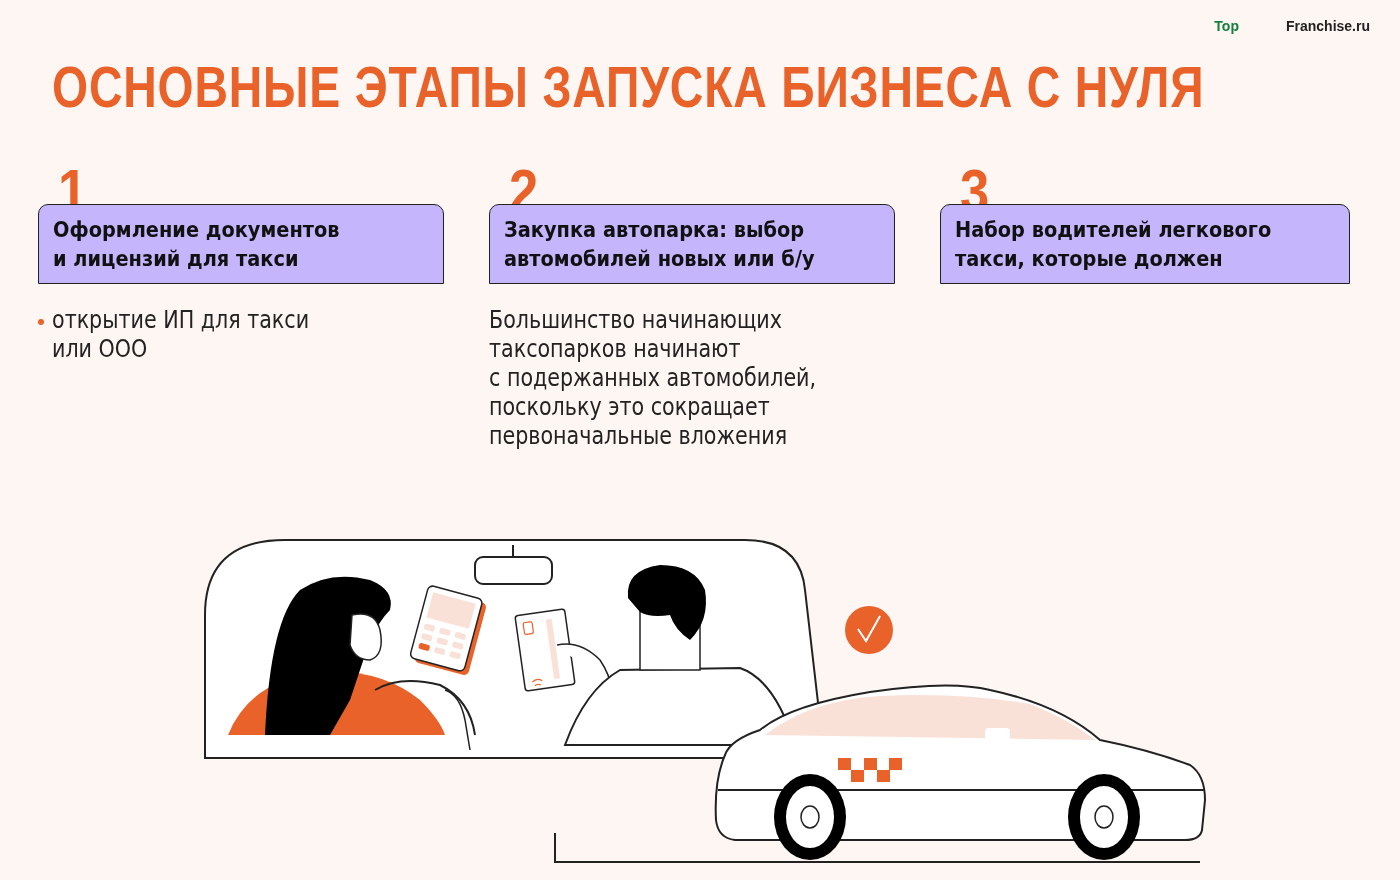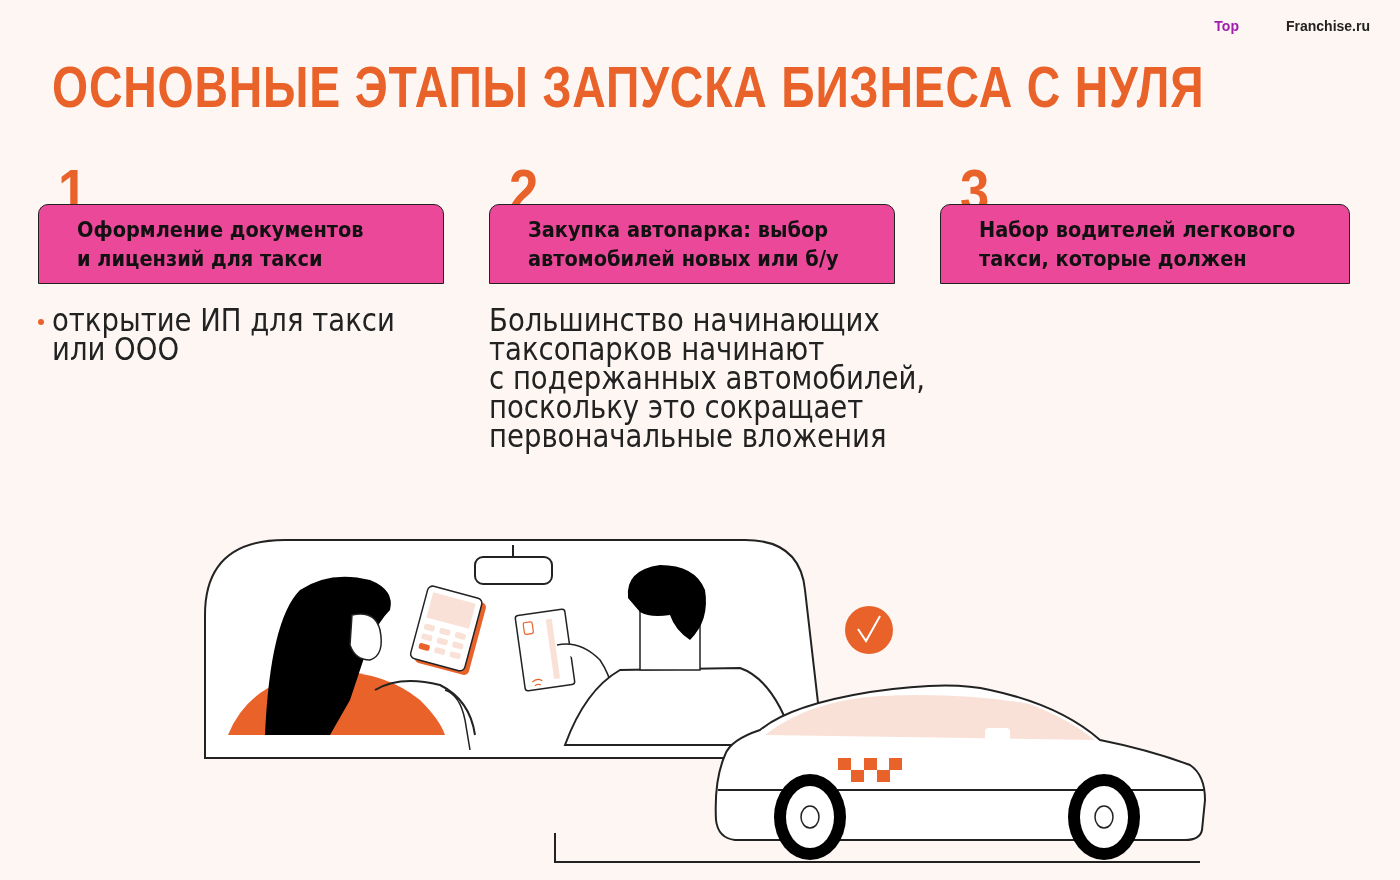--- a/index.html
+++ b/index.html
@@ -7,50 +7,50 @@
     width:1400px; height:880px; overflow:hidden;
     background:#fdf6f3;
     font-family:"DejaVu Sans Condensed","DejaVu Sans","Liberation Sans",sans-serif;
     color:#1a1a1a;
     position:relative;
   }
   .brand {
     position:absolute; top:18px; right:30px;
     font-family:"Liberation Sans",sans-serif; font-weight:bold; font-size:14px;
   }
-  .brand .top { color:#a21caf; }
+  .brand .top { color:#15803d; }
   .brand .rest { color:#222;padding-left:47px; }
   .title {
     position:absolute; left:52px; top:58px;
     font-family:"Liberation Sans",sans-serif; font-weight:bold;
     font-size:58px; color:#e8622a; letter-spacing:1px;
     transform:scaleX(0.80); transform-origin:left top;
     white-space:nowrap; line-height:1;
   }
   .step { position:absolute; top:160px; width:410px; }
   .step-num {
     position:absolute; left:20px; top:0;
     font-family:"Liberation Sans",sans-serif; font-weight:bold;
     font-size:62px; color:#e8622a; line-height:1;
     transform:scaleX(0.85); transform-origin:left top;
   }
   .step-box {
     position:absolute; left:0; top:44px; width:406px; height:80px;
-    background:#ec4899; border:1.5px solid #222; border-bottom-width:1.5px;
+    background:#c4b5fd; border:1.5px solid #222; border-bottom-width:1.5px;
     border-radius:10px 10px 0 0; box-sizing:border-box;
-    padding:10px 20px 0 38px;
+    padding:10px 20px 0 14px;
   }
   .step-box .h {
     font-family:"DejaVu Sans",sans-serif; font-weight:bold;
     font-size:22px; line-height:29px; color:#111;
     transform:scaleX(0.88); transform-origin:left top; white-space:nowrap;
   }
   .body-text {
     position:absolute; left:0; top:146px;
-    font-size:32px; line-height:29px; color:#222;
+    font-size:24px; line-height:29px; color:#222;
     font-family:"DejaVu Sans",sans-serif; font-weight:normal;
   }
   .body-text .ln { transform:scaleX(0.86); transform-origin:left top; white-space:nowrap; }
   ul.bul { list-style:none; margin:0; padding:0; }
   ul.bul li { position:relative; padding-left:14px; }
   ul.bul li::before {
     content:""; position:absolute; left:0; top:13px;
     width:6px; height:6px; border-radius:50%; background:#e8622a;
   }
   #illus { position:absolute; left:0; top:0; }

